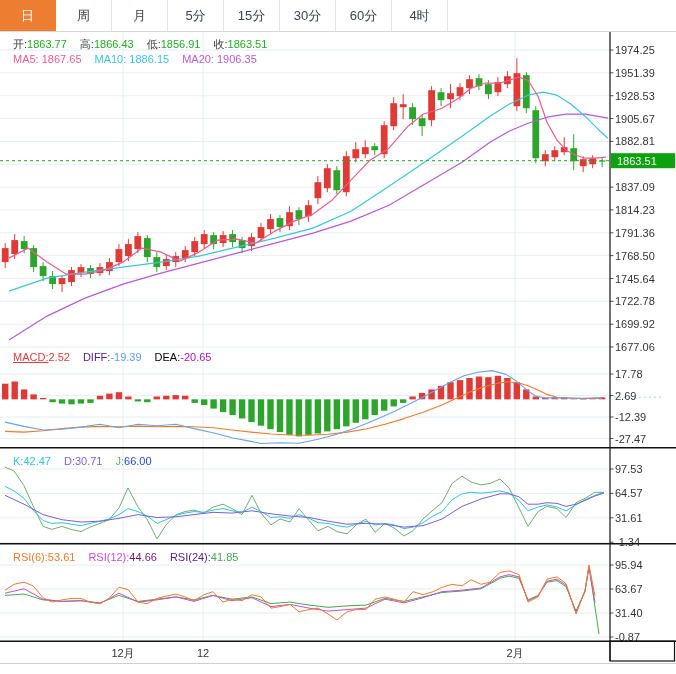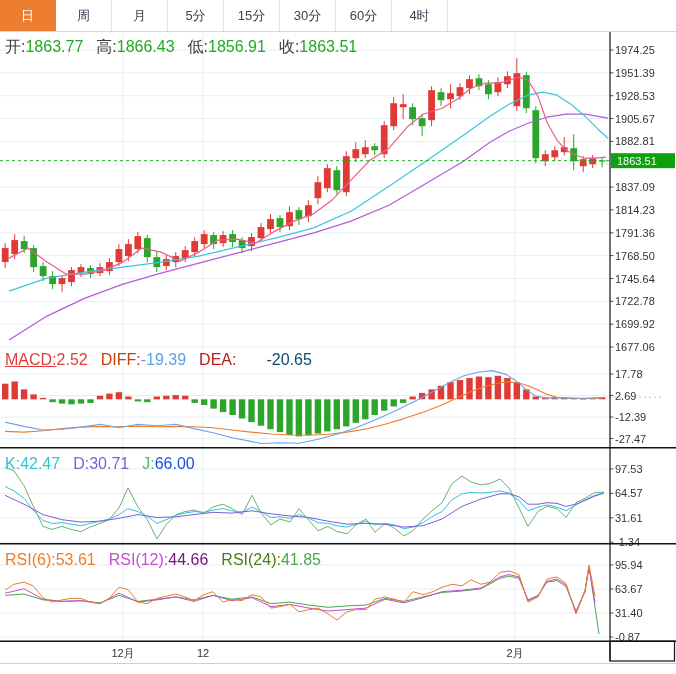--- a/index.html
+++ b/index.html
@@ -4,21 +4,21 @@
 <style>
   html,body{margin:0;padding:0;background:#fff;}
   .app{position:relative;width:676px;height:674px;background:#fff;overflow:hidden;
        font-family:"Liberation Sans","DejaVu Sans",sans-serif;}
   svg{position:absolute;left:0;top:0;}
   .toolbar{position:absolute;left:0;top:0;width:676px;height:31px;background:#fff;
            border-bottom:1px solid #d8d8d8;display:flex;z-index:3;}
   .tab{width:55px;height:31px;line-height:31px;text-align:center;font-size:13px;
        color:#3a4352;border-right:1px solid #e4e4e4;cursor:pointer;flex:0 0 auto;}
   .tab.active{background:#ed7d31;color:#fff;border-right:1px solid #ed7d31;}
-  .row{position:absolute;left:5px;font-size:16px;white-space:nowrap;z-index:2;}
+  .row{position:absolute;left:13px;font-size:11px;white-space:nowrap;z-index:2;}
   .row span{margin-right:13px;}
   .row i{font-style:normal;}
   .row b{font-weight:normal;}
   #ohlc-row{top:37px;}
   #ma-row{top:53px;}
   #macd-row{top:351px;}
   #kdj-row{top:455px;}
   #rsi-row{top:551px;}
 </style>
 </head>
@@ -335,16 +335,17 @@
       <line x1="0" x2="676" y1="543.7" y2="543.7" stroke="#111111" stroke-width="1.4"></line>
       <line x1="0" x2="676" y1="641.2" y2="641.2" stroke="#111111" stroke-width="1.4"></line>
       <line x1="610" x2="610" y1="32" y2="661" stroke="#111111" stroke-width="1.2"></line>
       <rect x="610" y="641.2" width="64.5" height="19.8" fill="none" stroke="#111111" stroke-width="1.2"></rect>
       <line x1="0" x2="676" y1="663.5" y2="663.5" stroke="#cfcfcf" stroke-width="1"></line>
       <text x="123" y="657" font-size="11" fill="#333333" text-anchor="middle" font-family="&quot;Liberation Sans&quot;,sans-serif">12月</text>
       <text x="203" y="657" font-size="11" fill="#333333" text-anchor="middle" font-family="&quot;Liberation Sans&quot;,sans-serif">12</text>
       <text x="515" y="657" font-size="11" fill="#333333" text-anchor="middle" font-family="&quot;Liberation Sans&quot;,sans-serif">2月</text>
     </svg>
   <div class="row" id="ohlc-row"><span><i style="color: rgb(61, 61, 61);">开:</i><b style="color: rgb(33, 171, 33);">1863.77</b></span><span><i style="color: rgb(61, 61, 61);">高:</i><b style="color: rgb(33, 171, 33);">1866.43</b></span><span><i style="color: rgb(61, 61, 61);">低:</i><b style="color: rgb(33, 171, 33);">1856.91</b></span><span><i style="color: rgb(61, 61, 61);">收:</i><b style="color: rgb(33, 171, 33);">1863.51</b></span></div>
-  <div class="row" id="macd-row"><span><i style="color: rgb(226, 59, 59); text-decoration: underline;">MACD:</i><b style="color: rgb(226, 59, 59);">2.52</b></span><span><i style="color: #c2410c;">DIFF:</i><b style="color: rgb(93, 160, 232);">-19.39</b></span><span><i style="color: #b91c1c;">DEA:</i><b style="color: #0c4a6e; margin-left: 30px;">-20.65</b></span></div>
+  <div class="row" id="ma-row"><span><i style="color: rgb(234, 93, 140);">MA5: </i><b style="color: rgb(234, 93, 140);">1867.65</b></span><span><i style="color: rgb(59, 196, 224);">MA10: </i><b style="color: rgb(59, 196, 224);">1886.15</b></span><span><i style="color: rgb(181, 91, 216);">MA20: </i><b style="color: rgb(181, 91, 216);">1906.35</b></span></div>
+  <div class="row" id="macd-row"><span><i style="color: rgb(226, 59, 59); text-decoration: underline;">MACD:</i><b style="color: rgb(226, 59, 59);">2.52</b></span><span><i style="color: #4c1d95;">DIFF:</i><b style="color: rgb(93, 160, 232);">-19.39</b></span><span><i style="color: #000000;">DEA:</i><b style="color: #a21caf;">-20.65</b></span></div>
   <div class="row" id="kdj-row"><span><i style="color: rgb(51, 195, 221);">K:</i><b style="color: rgb(51, 195, 221);">42.47</b></span><span><i style="color: rgb(125, 95, 216);">D:</i><b style="color: rgb(125, 95, 216);">30.71</b></span><span><i style="color: rgb(86, 179, 106);">J:</i><b style="color: #1d4ed8; text-align: center;">66.00</b></span></div>
-  <div class="row" id="rsi-row"><span><i style="color: rgb(238, 124, 43);">RSI(6):</i><b style="color: rgb(238, 124, 43);">53.61</b></span><span><i style="color: rgb(196, 79, 208);">RSI(12):</i><b style="color: #701a75;">44.66</b></span><span><i style="color: #4d7c0f;">RSI(24):</i><b style="color: rgb(69, 169, 79);">41.85</b></span></div>
+  <div class="row" id="rsi-row"><span><i style="color: rgb(238, 124, 43);">RSI(6):</i><b style="color: rgb(238, 124, 43);">53.61</b></span><span><i style="color: rgb(196, 79, 208);">RSI(12):</i><b style="color: #701a75;">44.66</b></span><span><i style="color: #4c1d95;">RSI(24):</i><b style="color: rgb(69, 169, 79);">41.85</b></span></div>
 </div>
 
 </body></html>

